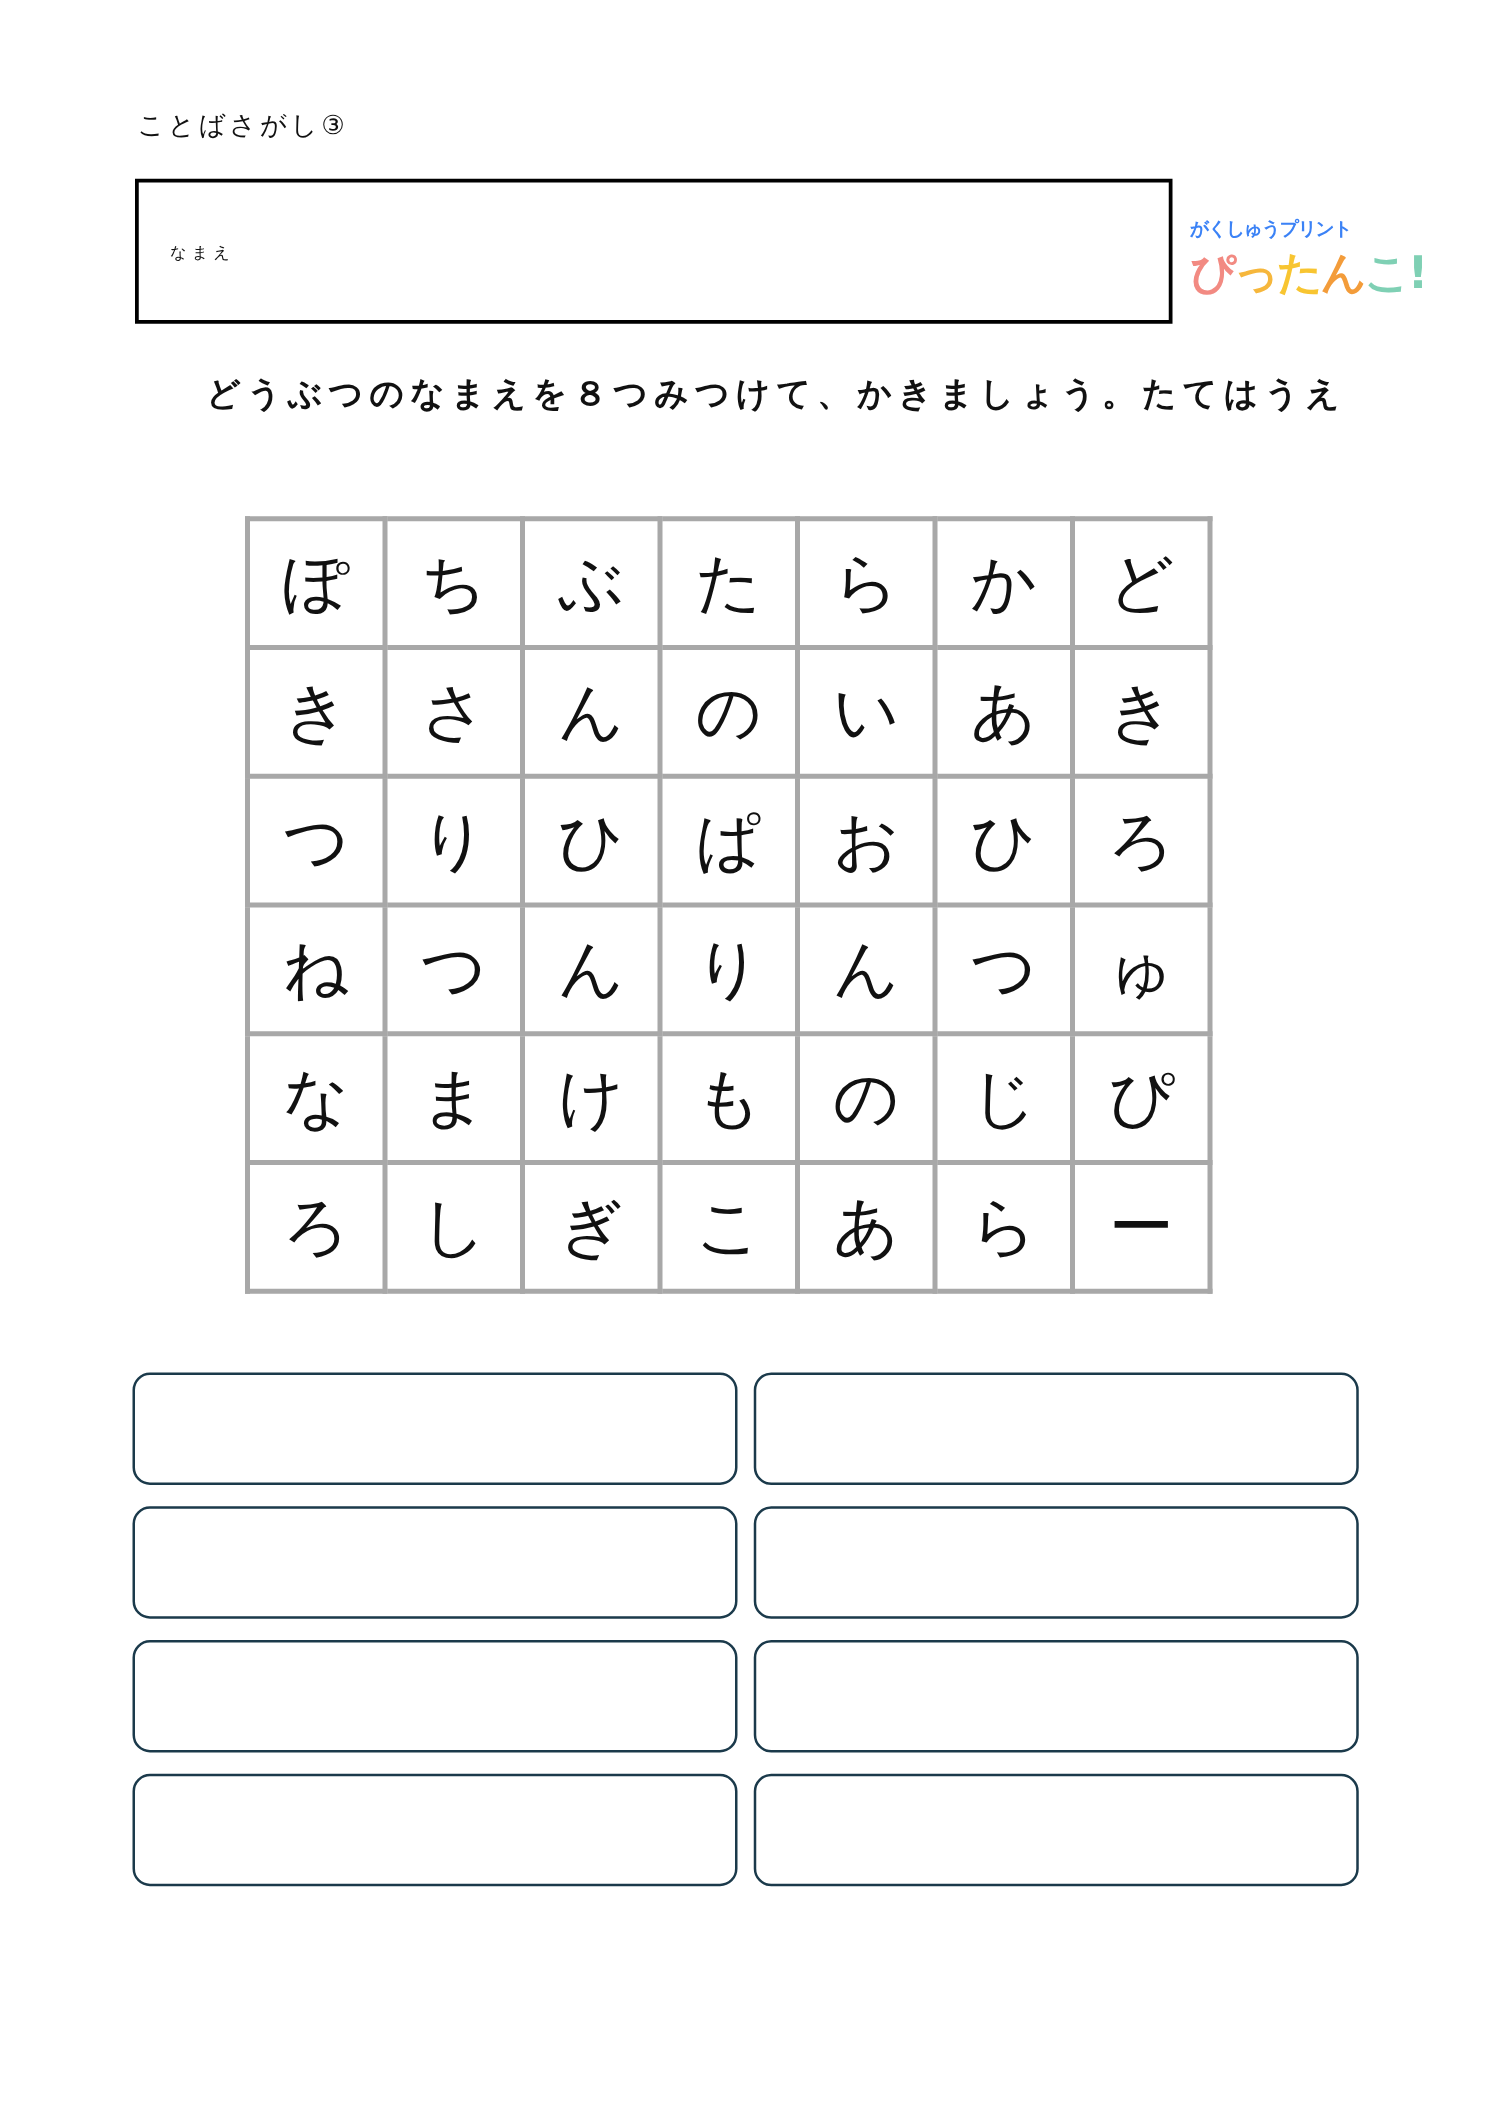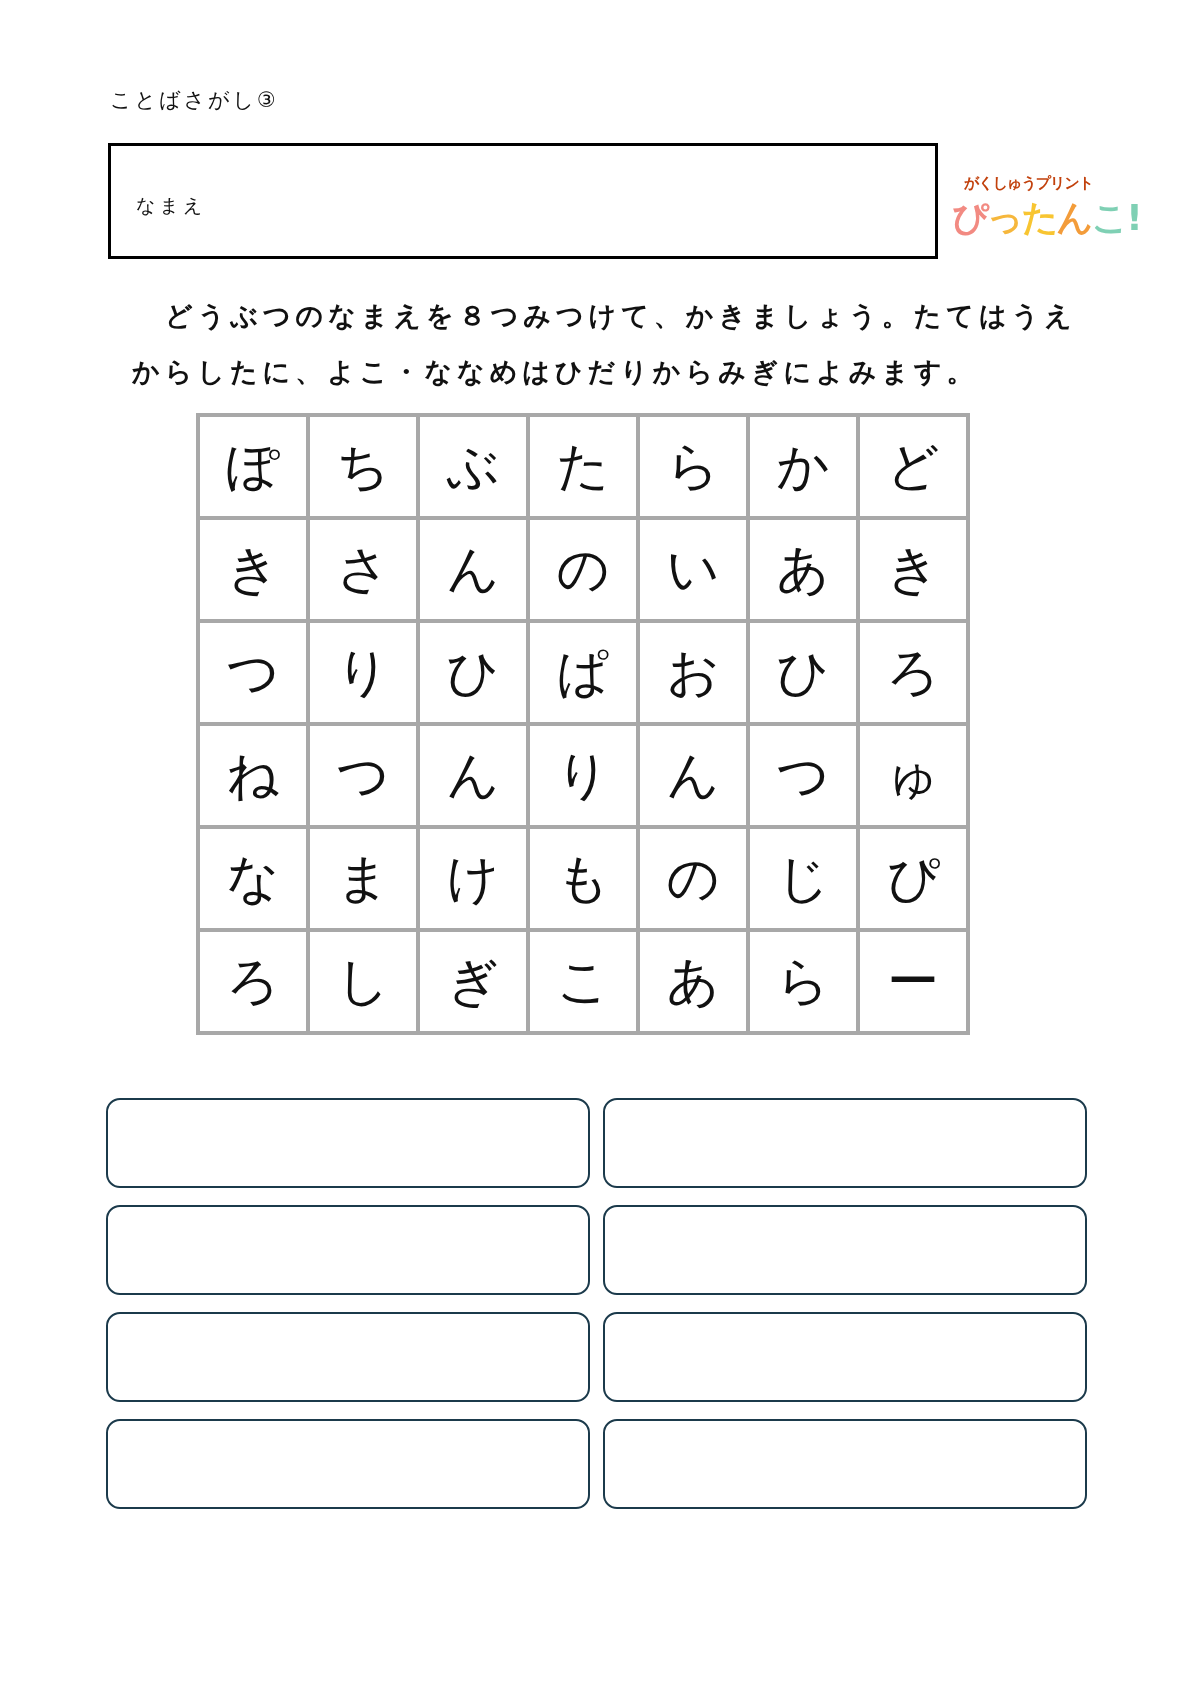--- a/index.html
+++ b/index.html
@@ -9,28 +9,28 @@
   }
   .title {
     position: absolute; left: 110px; top: 86px;
     font-size: 21px; letter-spacing: 3px; text-align: center;
   }
   .name-box {
     position: absolute; left: 108px; top: 143px; width: 830px; height: 116px;
     border: 3px solid #000; box-sizing: border-box;
   }
   .name-label {
-    position: absolute; left: 25px; top: 47px; font-size: 19px; letter-spacing: 4px;
+    position: absolute; left: 25px; top: 47px; font-size: 13px; letter-spacing: 4px;
   }
   .logo {
     position: absolute; left: 948px; top: 170px; width: 150px; height: 66px;
   }
   .logo .top {
-    position: absolute; left: 16px; top: 4px; font-size: 15px; font-weight: bold;
-    color: #c2410c; letter-spacing: -1px; white-space: nowrap;
+    position: absolute; left: 4px; top: 4px; font-size: 15px; font-weight: bold;
+    color: #3b82f6; letter-spacing: -1px; white-space: nowrap;
   }
   .logo .bottom {
     position: absolute; left: 4px; top: 24px; font-size: 36px; font-weight: bold;
     white-space: nowrap; letter-spacing: -2px;
   }
   .logo .c1 { color: #f28a82; }
   .logo .c2 { color: #f6b73c; }
   .logo .c3 { color: #f8c531; }
   .logo .c4 { color: #f39c3a; }
   .logo .c5 { color: #7fd0b4; }
@@ -67,21 +67,20 @@
 
 <div class="logo">
   <span class="top">がくしゅうプリント</span>
   <span class="bottom">
     <span class="c1">ぴ</span><span class="c2">っ</span><span class="c3">た</span><span class="c4">ん</span><span class="c5">こ!</span>
   </span>
 </div>
 
 <div class="instruction">
   <div class="indent">どうぶつのなまえを８つみつけて、かきましょう。たてはうえ</div>
-  <div>からしたに、よこ・ななめはひだりからみぎによみます。</div>
 </div>
 
 <table class="grid">
   <tbody id="grid-body">
       <tr>
         <td>ぽ</td>
         <td>ち</td>
         <td>ぶ</td>
         <td>た</td>
         <td>ら</td>

